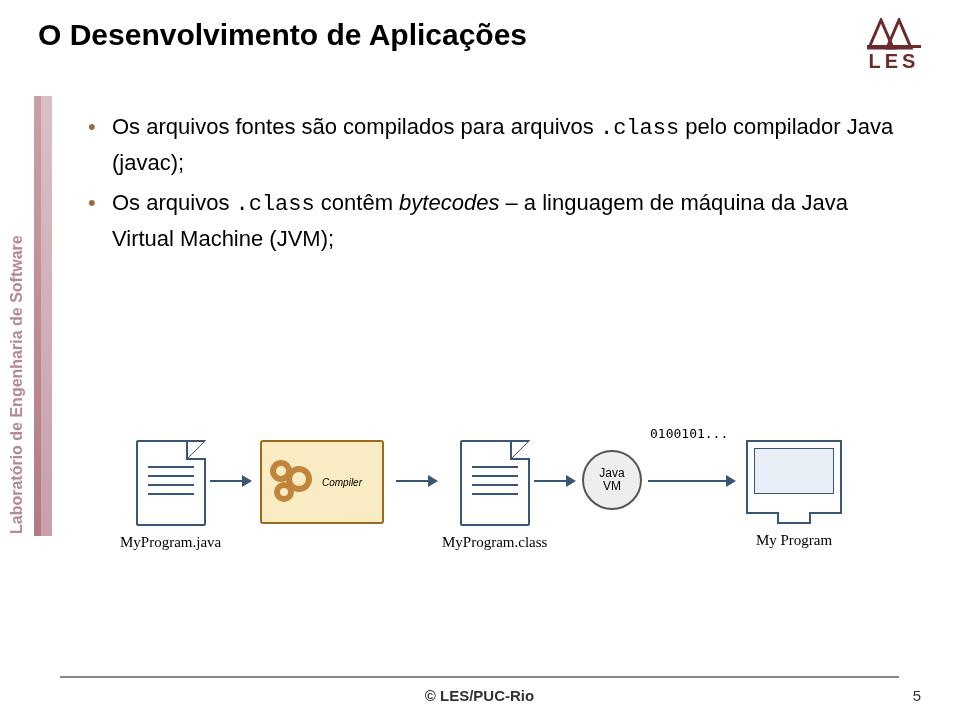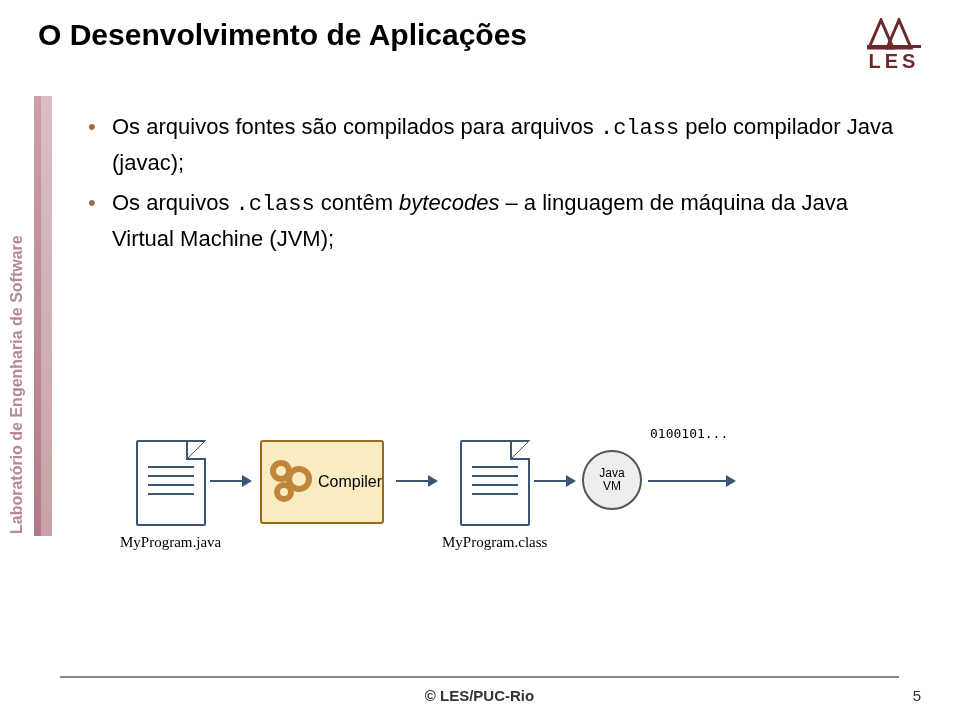--- a/index.html
+++ b/index.html
@@ -147,21 +147,21 @@
     padding-left:8px;
     box-sizing:border-box;
   }
   .gear{
     width:22px;height:22px;border-radius:50%;
     background:#c0843a;
     position:relative;
     margin-right:-6px;
   }
   .gear::before{content:"";position:absolute;inset:6px;border-radius:50%;background:#f9ecc2;}
-  .compiler-label{font-size:16px;margin-left:26px;}
+  .compiler-label{font-size:10px;margin-left:8px;font-style:italic;}
   .jvm-box{
     width:56px;height:56px;border:2px solid #555;border-radius:50%;
     background:#eee;display:flex;flex-direction:column;align-items:center;justify-content:center;
     font-size:12px;line-height:1.05;
   }
   .bits{font-family:monospace;font-size:13px;}
   .monitor{
     width:92px;height:70px;border:2px solid #3b5576;position:relative;background:#fff;margin:0 auto;
   }
   .monitor .screen{position:absolute;inset:6px 6px 18px 6px;border:1px solid #3b5576;background:#e8eef5;}
@@ -262,18 +262,25 @@
       <div>VM</div>
     </div>
   </div>
 
   <div class="dbox" style="left:530px;top:4px;">
     <span class="bits">0100101...</span>
   </div>
 
   <div class="arrow" style="left:528px;top:60px;width:86px;"></div>
 
+  <div class="dbox" style="left:626px;top:20px;">
+    <div class="monitor">
+        <div class="screen"></div>
+        <div class="stand"></div>
+      </div>
+    <div class="dlabel" style="margin-top:18px;">My Program</div>
+  </div>
 
 </div>
 
 <div class="footer-line"></div>
 <div class="footer-center">© LES/PUC-Rio</div>
 <div class="footer-right">5</div>
 
 </body></html>

